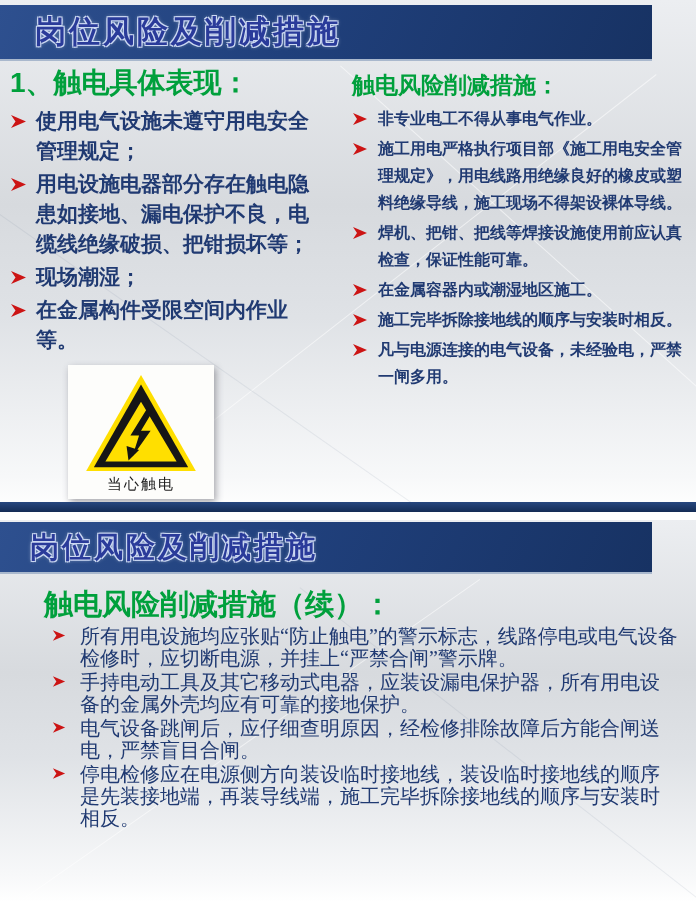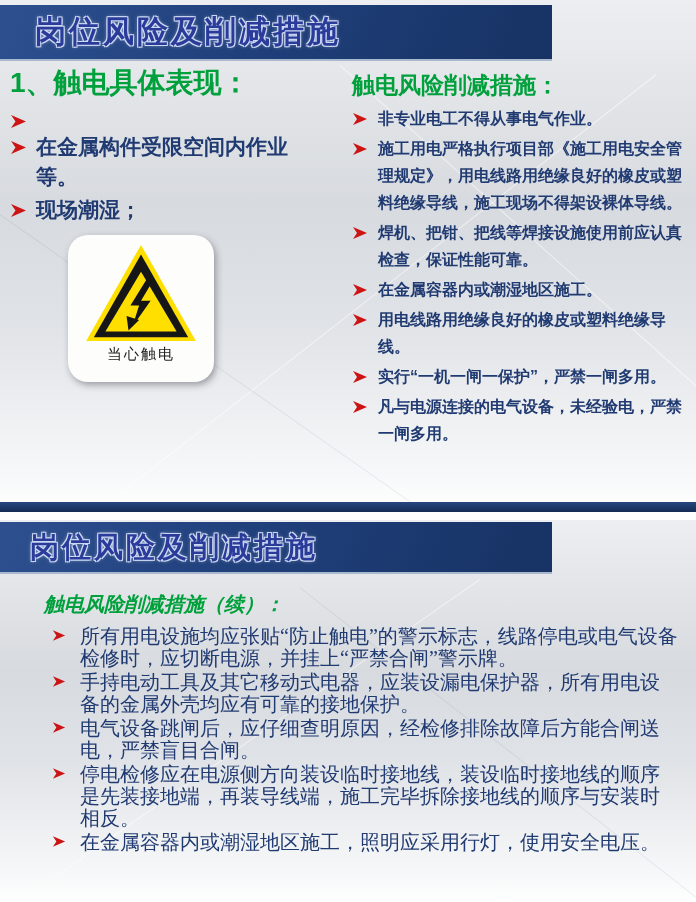--- a/index.html
+++ b/index.html
@@ -8,21 +8,21 @@
   .slide{position:relative;width:696px;overflow:hidden;
          background:linear-gradient(180deg,#eceef1 0%,#d7dade 40%,#dfe2e6 62%,#f7f8f9 93%,#ffffff 100%);}
   #slide1{height:512px;}
   #slide2{height:382px;margin-top:8px;}
 
   
   .swoosh{position:absolute;background:rgba(255,255,255,.55);pointer-events:none;}
   .swoosh.dark{background:rgba(90,110,140,.10);}
 
   
-  .title-band{position:absolute;left:0;width:552px;
+  .title-band{position:absolute;left:0;width:652px;
       background:linear-gradient(115deg,#2e508f 0%,#20407c 45%,#173263 100%);
       border-bottom:2px solid #a9b8cd;}
   #slide1 .title-band{top:5px;height:54px;}
   #slide2 .title-band{top:2px;height:50px;}
   .slide-title{color:#2a3b9a;font-weight:bold;letter-spacing:3px;
       text-shadow:-1px -1px 0 #ccd9f2,1px -1px 0 #ccd9f2,-1px 1px 0 #ccd9f2,1px 1px 0 #ccd9f2,0 0 4px rgba(255,255,255,.55);}
   #slide1 .slide-title{position:absolute;left:35px;top:0;line-height:54px;font-size:31px;}
   #slide2 .slide-title{position:absolute;left:30px;top:0;line-height:50px;font-size:29px;}
 
   
@@ -34,34 +34,34 @@
 
   .b-row{display:flex;align-items:flex-start;margin-bottom:3px;}
   .arr{flex:0 0 26px;display:flex;justify-content:flex-start;}
   .b-text{color:#203a72;font-weight:bold;}
   .col-left .b-row .arr{padding-top:8px;}
   .col-left .b-text{font-size:21px;line-height:30px;width:288px;}
   .col-right .b-row .arr{padding-top:7px;}
   .col-right .b-text{font-size:16px;line-height:27px;width:308px;}
 
   
-  .sign{width:132px;margin:10px 0 0 58px;background:#fdfdfb;padding:7px 7px 16px 7px;
-        box-shadow:2px 3px 7px rgba(60,60,70,.45);border-radius:20px;}
+  .sign{width:132px;margin:10px 0 0 58px;background:#fdfdfb;padding:7px 7px 3px 7px;
+        box-shadow:2px 3px 7px rgba(60,60,70,.45);}
   .sign svg{display:block;width:118px;height:102px;margin:0 auto;}
   .sign-caption{text-align:center;font-size:15px;letter-spacing:2px;color:#1c1c1c;
         line-height:20px;padding-bottom:2px;}
 
   
   .bottom-bar{position:absolute;left:0;bottom:0;width:696px;height:10px;
       background:linear-gradient(180deg,#27477f,#142c55);}
 
   
   .s2-body{position:absolute;left:44px;top:70px;width:636px;
       font-family:"Liberation Serif",serif;}
-  .s2-heading{color:#00a03c;font-weight:bold;font-size:20px;line-height:28px;margin:0 0 7px 0;font-style:italic;}
+  .s2-heading{color:#00a03c;font-weight:bold;font-size:29px;line-height:28px;margin:0 0 7px 0;}
   .s2-row{display:flex;align-items:flex-start;margin-bottom:2px;}
   .s2-row .arr{flex:0 0 28px;padding-top:4px;padding-left:8px;}
   .s2-text{color:#203a72;font-size:20px;line-height:22px;width:598px;}
 </style>
 </head>
 <body>
 
 <div class="slide" id="slide1">
   <div class="swoosh" style="left:380px;top:-60px;width:1px;height:700px;transform:rotate(52deg);"></div>
   <div class="swoosh dark" style="left:150px;top:-40px;width:1px;height:720px;transform:rotate(-55deg);"></div>
@@ -73,36 +73,45 @@
 
   <div class="col-left">
     <div class="sec-heading">1、触电具体表现：</div>
 
     <div class="b-row">
       <span class="arr">
           <svg width="17" height="15" viewBox="0 0 17 15">
             <polygon points="1,1 16,7.5 1,14 5.5,7.5" fill="#cc1414"></polygon>
           </svg>
         </span>
+      <span class="b-text">使用电气设施未遵守用电安全管理规定；</span>
+    </div>
+    <div class="b-row">
+      <span class="arr">
+          <svg width="17" height="15" viewBox="0 0 17 15">
+            <polygon points="1,1 16,7.5 1,14 5.5,7.5" fill="#cc1414"></polygon>
+          </svg>
+        </span>
+      <span class="b-text">用电设施电器部分存在触电隐患如接地、漏电保护不良，电缆线绝缘破损、把钳损坏等；</span>
+    </div>
+    <div class="b-row">
+      <span class="arr">
+          <svg width="17" height="15" viewBox="0 0 17 15">
+            <polygon points="1,1 16,7.5 1,14 5.5,7.5" fill="#cc1414"></polygon>
+          </svg>
+        </span>
+      <span class="b-text">现场潮湿；</span>
     </div>
     <div class="b-row">
       <span class="arr">
           <svg width="17" height="15" viewBox="0 0 17 15">
             <polygon points="1,1 16,7.5 1,14 5.5,7.5" fill="#cc1414"></polygon>
           </svg>
         </span>
       <span class="b-text">在金属构件受限空间内作业等。</span>
-    </div>
-    <div class="b-row">
-      <span class="arr">
-          <svg width="17" height="15" viewBox="0 0 17 15">
-            <polygon points="1,1 16,7.5 1,14 5.5,7.5" fill="#cc1414"></polygon>
-          </svg>
-        </span>
-      <span class="b-text">现场潮湿；</span>
     </div>
 
     <div class="sign">
       <svg viewBox="0 0 120 106">
         <polygon points="60,3 117,103 3,103" fill="#ffdf00"></polygon>
         <polygon points="60,13 109,99 11,99" fill="#161616"></polygon>
         <polygon points="60,31 97,93 23,93" fill="#ffdf00"></polygon>
         <polygon points="67,37 49,66 58,66 51,88 70,61 60,61 72,41" fill="#141414"></polygon>
         <polygon points="45,77 58,81 47,92" fill="#141414"></polygon>
       </svg>
@@ -144,29 +153,21 @@
           </svg>
         </span>
       <span class="b-text">在金属容器内或潮湿地区施工。</span>
     </div>
     <div class="b-row">
       <span class="arr">
           <svg width="16" height="14" viewBox="0 0 16 14">
             <polygon points="1,1 15,7 1,13 5,7" fill="#cc1414"></polygon>
           </svg>
         </span>
-      <span class="b-text">用电线路用绝缘良好的橡皮或塑料绝缘导线。</span>
-    </div>
-    <div class="b-row">
-      <span class="arr">
-          <svg width="16" height="14" viewBox="0 0 16 14">
-            <polygon points="1,1 15,7 1,13 5,7" fill="#cc1414"></polygon>
-          </svg>
-        </span>
-      <span class="b-text">实行“一机一闸一保护”，严禁一闸多用。</span>
+      <span class="b-text">施工完毕拆除接地线的顺序与安装时相反。</span>
     </div>
     <div class="b-row">
       <span class="arr">
           <svg width="16" height="14" viewBox="0 0 16 14">
             <polygon points="1,1 15,7 1,13 5,7" fill="#cc1414"></polygon>
           </svg>
         </span>
       <span class="b-text">凡与电源连接的电气设备，未经验电，严禁一闸多用。</span>
     </div>
   </div>
@@ -210,22 +211,14 @@
       <span class="s2-text">电气设备跳闸后，应仔细查明原因，经检修排除故障后方能合闸送电，严禁盲目合闸。</span>
     </div>
     <div class="s2-row">
       <span class="arr">
           <svg width="14" height="13" viewBox="0 0 16 14">
             <polygon points="1,1 15,7 1,13 5,7" fill="#cc1414"></polygon>
           </svg>
         </span>
       <span class="s2-text">停电检修应在电源侧方向装设临时接地线，装设临时接地线的顺序是先装接地端，再装导线端，施工完毕拆除接地线的顺序与安装时相反。</span>
     </div>
-    <div class="s2-row">
-      <span class="arr">
-          <svg width="14" height="13" viewBox="0 0 16 14">
-            <polygon points="1,1 15,7 1,13 5,7" fill="#cc1414"></polygon>
-          </svg>
-        </span>
-      <span class="s2-text">在金属容器内或潮湿地区施工，照明应采用行灯，使用安全电压。</span>
-    </div>
   </div>
 </div>
 
 </body></html>

